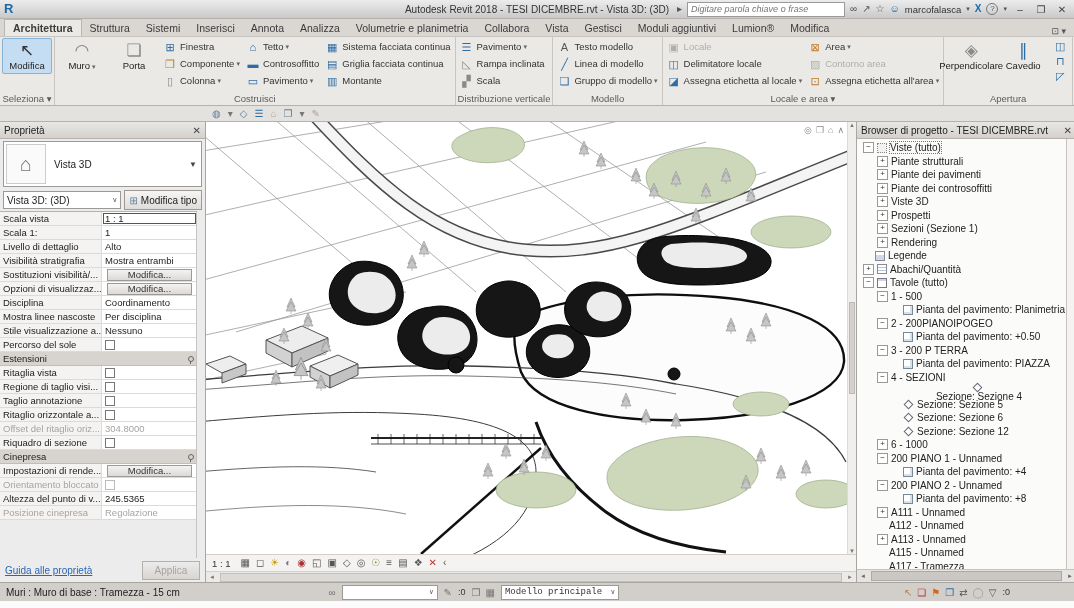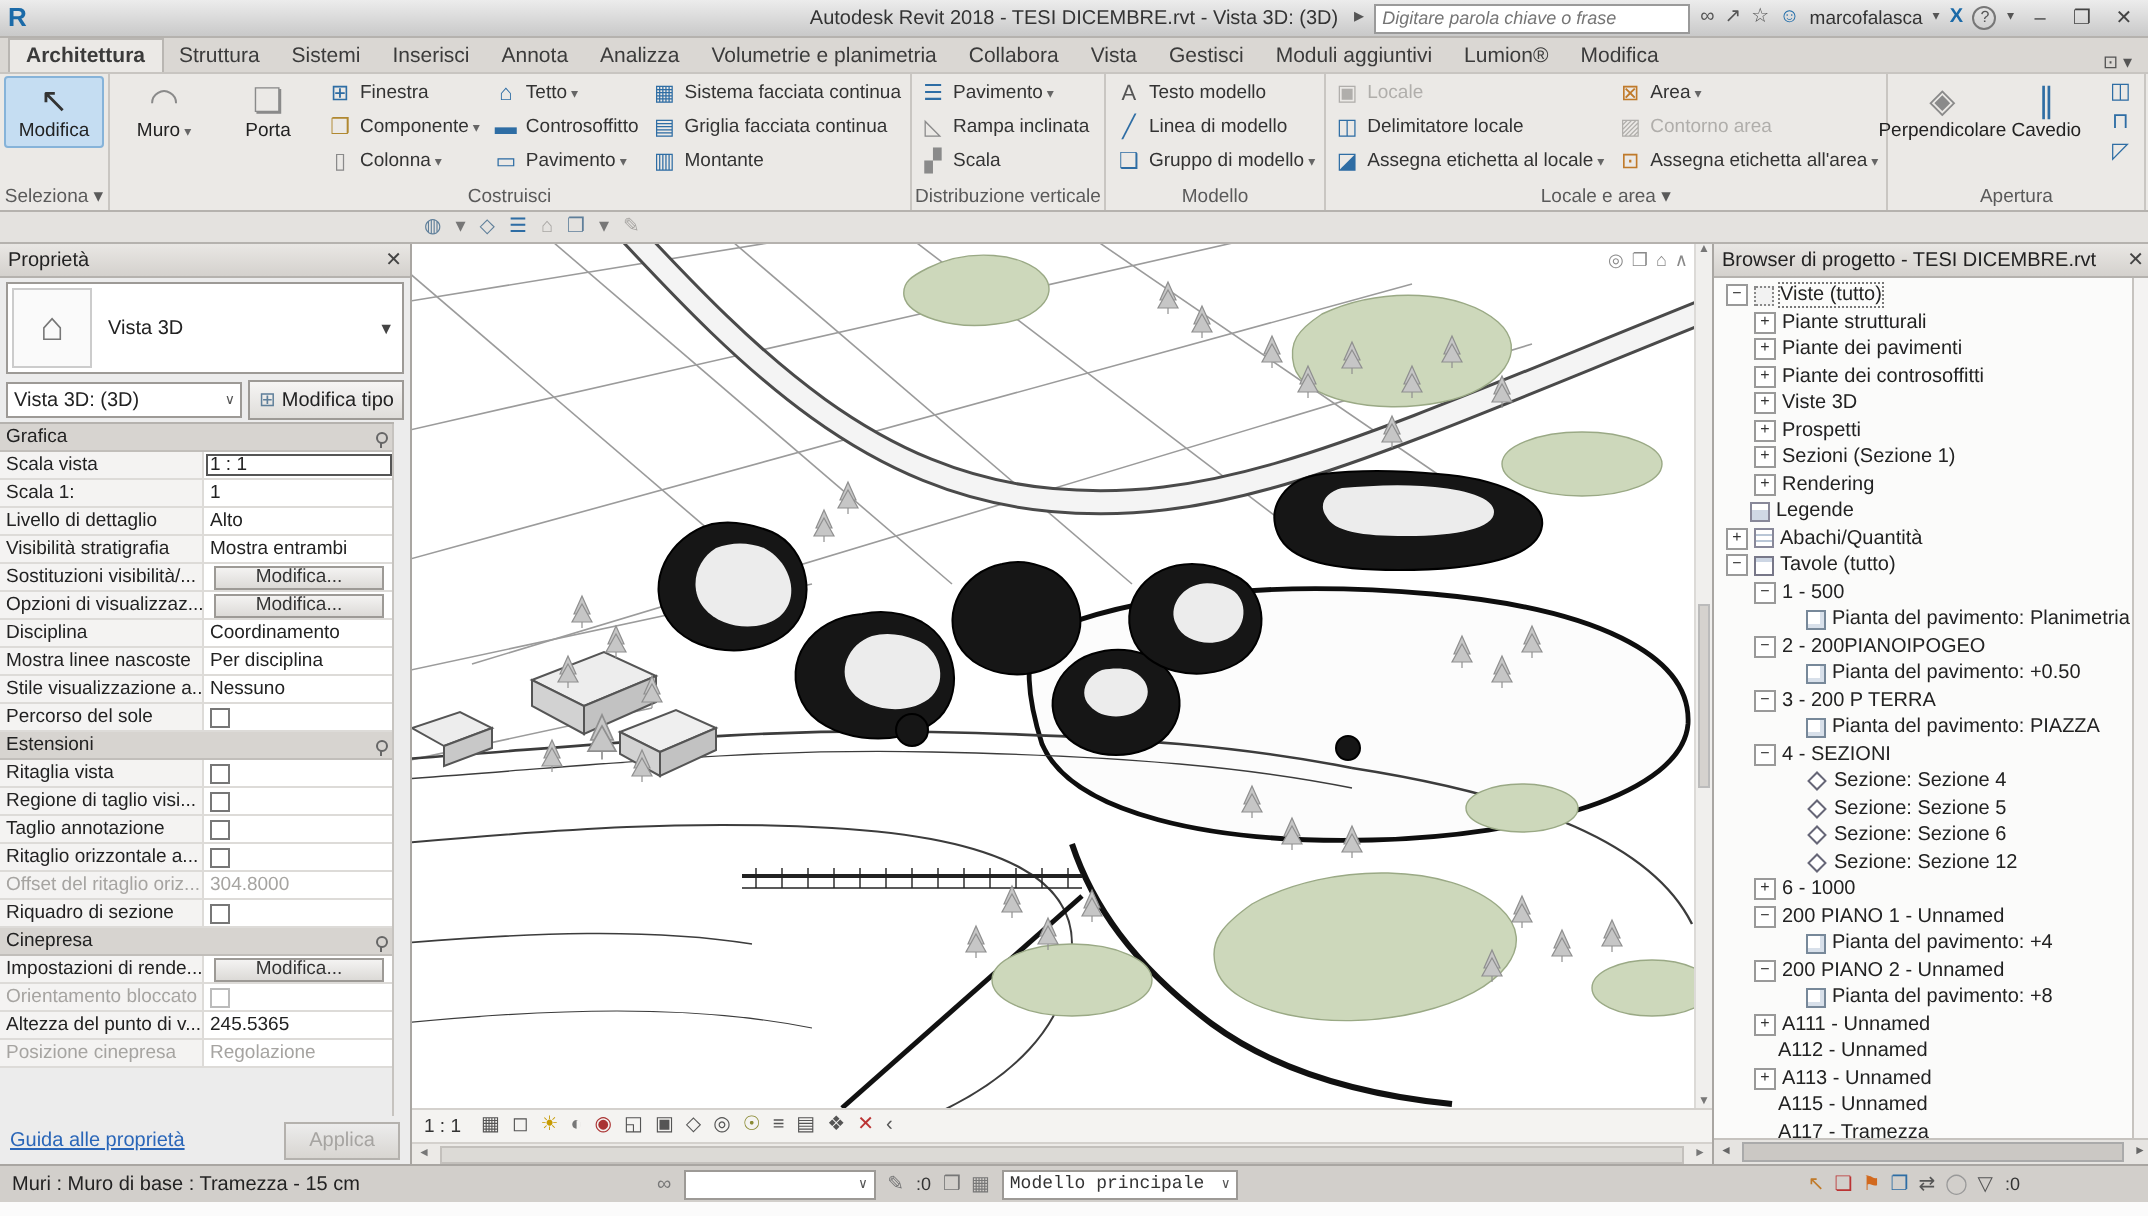--- a/index.html
+++ b/index.html
@@ -361,24 +361,20 @@
         <span class="cv">Vista 3D: (3D)</span>
         <span style="font-size:7px;color:#555;">∨</span>
       </div>
       <div class="edittype">
         <span style="color:#5f7f9a;">⊞</span>
         <span>Modifica tipo</span>
       </div>
     </div>
     <div class="pgrid">
 
-    <div class="psec">
-          <span>Grafica</span>
-          <span class="pin"></span>
-        </div>
         <div class="prow sel">
           <div class="plab">Scala vista</div>
           <div class="pvalc">
             <span>1 : 1</span>
           </div>
         </div>
         <div class="prow">
           <div class="plab">Scala  1:</div>
           <div class="pvalc">
             <span>1</span>
@@ -761,21 +757,21 @@
         </div>
         <div class="titem" style="padding-left: 34px;">
           <span class="tgsp"></span>
           <span class="tic tic-plan"></span>
           <span class="tlbl">Pianta del pavimento: PIAZZA</span>
         </div>
         <div class="titem" style="padding-left: 20px;">
           <span class="tg">−</span>
           <span class="tlbl">4 - SEZIONI</span>
         </div>
-        <div class="titem" style="padding-left: 34px;">
+        <div class="titem" style="padding-left: 34px; flex-direction: column;">
           <span class="tgsp"></span>
           <span class="tic tic-section"></span>
           <span class="tlbl">Sezione: Sezione 4</span>
         </div>
         <div class="titem" style="padding-left: 34px;">
           <span class="tgsp"></span>
           <span class="tic tic-section"></span>
           <span class="tlbl">Sezione: Sezione 5</span>
         </div>
         <div class="titem" style="padding-left: 34px;">

